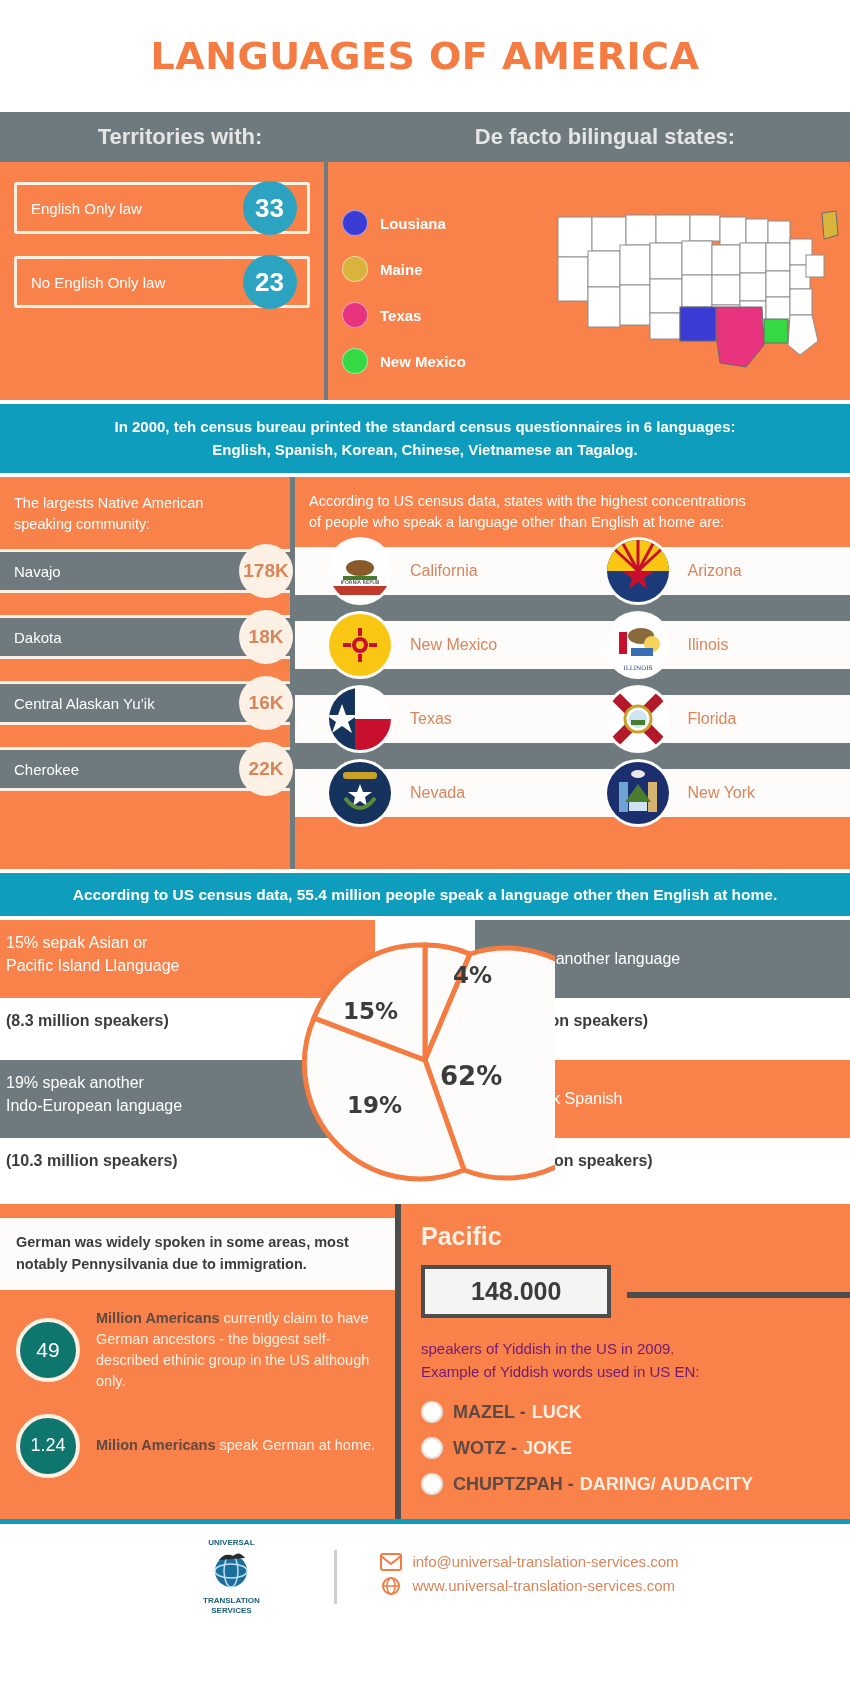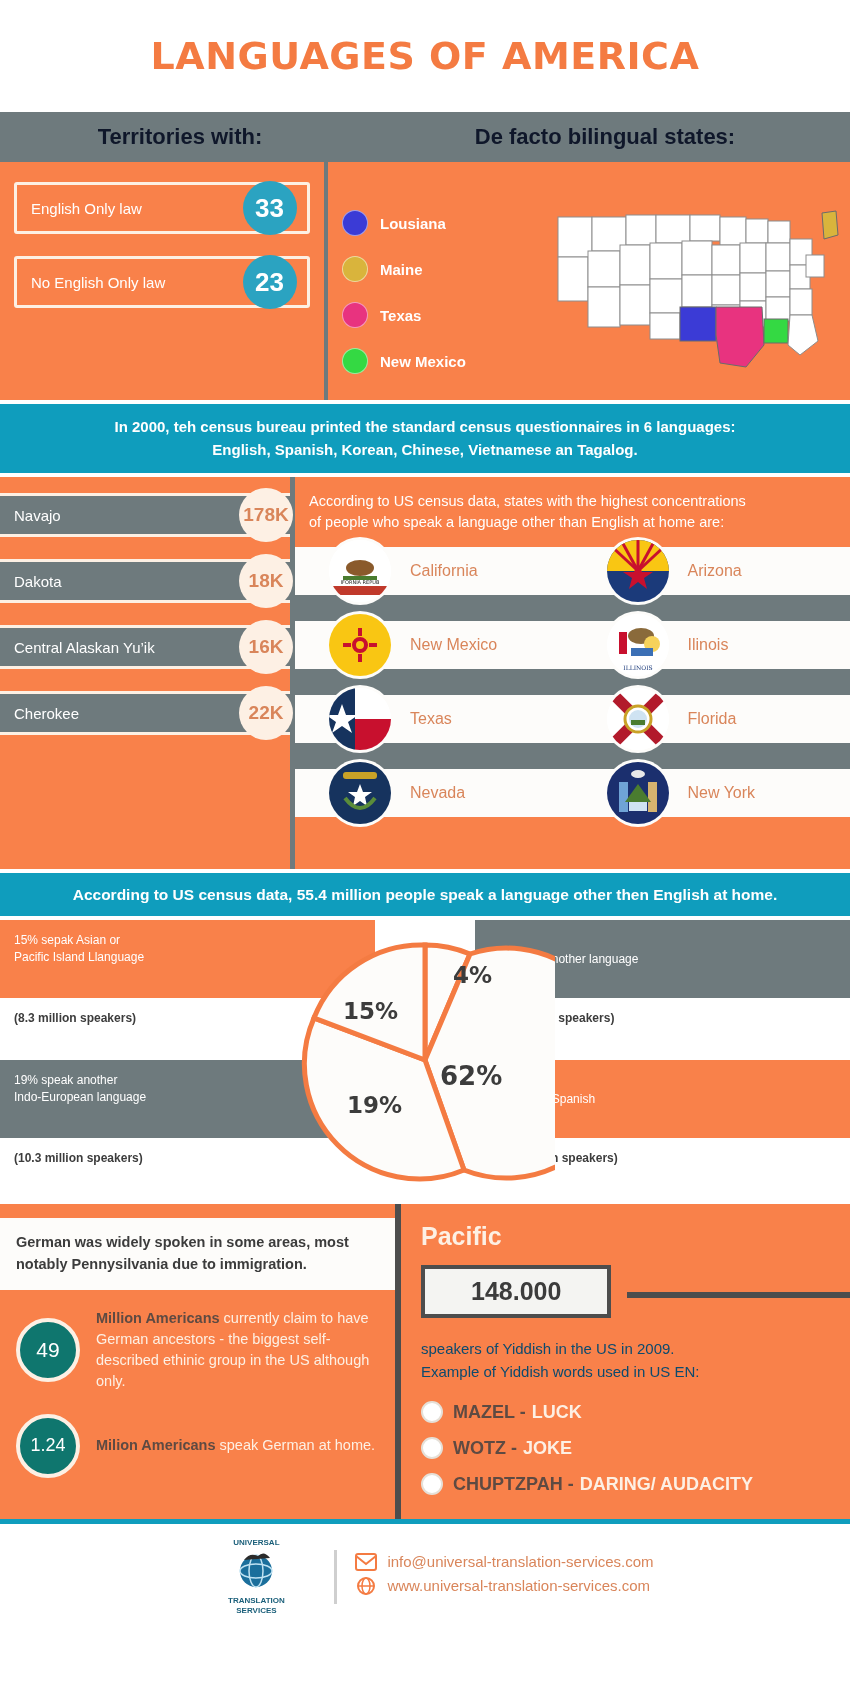--- a/index.html
+++ b/index.html
@@ -13,21 +13,21 @@
 
   
   .title-bar { height: 112px; display: flex; align-items: center; justify-content: center; background: #fff; }
   .title-bar h1 {
     font-size: 38px; letter-spacing: .5px; color: #f47b42;
     font-weight: bold; font-family: "DejaVu Sans", sans-serif;
   }
 
   
   .band-grey { background: #6e7a7d; display: flex; }
-  .band-grey .cell { color: #0f172a; font-size: 22px; font-weight: bold; padding: 12px 0; text-align: center; }
+  .band-grey .cell { color: #e5e5e5; font-size: 22px; font-weight: bold; padding: 12px 0; text-align: center; }
   .s1head-left { width: 360px; }
   .s1head-right { flex: 1; }
 
   .sec1 { display: flex; background: #f9814a; }
   .sec1-left { width: 360px; padding: 20px 14px; }
   .sec1-div { width: 5px; background: #6e7a7d; }
   .sec1-right { flex: 1; position: relative; padding: 14px 0 6px 14px; display: flex; gap: 48px; }
 
   .law-row {
     position: relative; height: 52px; margin-bottom: 22px;
@@ -88,21 +88,21 @@
     width: 62px; height: 62px; border-radius: 50%; background: #fff;
     box-shadow: 0 0 0 3px #fdfcfa; overflow: hidden; z-index: 3;
   }
   .flag-name { color: #d9855a; font-size: 16px; padding-left: 115px; z-index: 4; }
 
   
   .pie-sec { position: relative; background: #fff; }
   .pie-grid { display: flex; }
   .pie-col { width: 375px; }
   .pie-mid { flex: 1; }
-  .pie-band { line-height: 1.4; font-size: 12px; padding: 12px 14px; }
+  .pie-band { line-height: 1.4; font-size: 16px; padding: 12px 6px; }
   .band-orange { background: #f9814a; color: #fff; }
   .band-white { background: #ffffff; color: #3c3c3c; font-weight: bold; }
   .band-grey2 { background: #6e7a7d; color: #fff; }
   .pie-holder {
     position: absolute; left: 0; right: 0; top: 0; bottom: 0;
     display: flex; align-items: center; justify-content: center; pointer-events: none;
   }
   .pie-svg { z-index: 5; }
 
   
@@ -125,28 +125,28 @@
   .stat-text { color: #fdf0e4; font-size: 14.5px; line-height: 1.45; }
   .stat-text b { color: #5e4a42; }
 
   .roughtly { color: #fdf0e4; font-size: 25px; font-weight: bold; margin-bottom: 14px; }
   .yid-box-wrap { position: relative; margin-bottom: 20px; }
   .yid-box {
     display: inline-block; background: #f4f4f2; border: 4px solid #4d4d4d;
     font-size: 25px; font-weight: bold; color: #3c3c3c; padding: 8px 46px;
   }
   .yid-line { position: absolute; left: 206px; top: 50%; height: 6px; background: #4d4d4d; right: -20px; }
-  .yid-text { color: #0c4a6e; font-size: 15px; line-height: 1.5; margin-bottom: 18px; }
+  .yid-text { color: #701a75; font-size: 15px; line-height: 1.5; margin-bottom: 18px; }
   .yid-item { display: flex; align-items: center; margin-bottom: 14px; }
   .yid-bullet { width: 22px; height: 22px; border-radius: 50%; background: #fff; border: 2px solid #e5e0d8; margin-right: 10px; flex: none; }
   .yid-word { color: #5e4a42; font-size: 18px; font-weight: bold; }
   .yid-mean { color: #fdf0e4; font-size: 18px; font-weight: bold; margin-left: 6px; }
 
   
-  .footer { background: #fff; border-top: 5px solid #0f9dbd; padding: 14px 0 18px 0; display: flex; align-items: center; justify-content: center; }
+  .footer { background: #fff; border-top: 5px solid #0f9dbd; padding: 14px 0 18px 0; display: flex; align-items: center; justify-content: center; gap: 25px; }
   .footer-logo { width: 120px; text-align: center; color: #1a5f7a; font-size: 8px; font-weight: bold; line-height: 1.2; }
   .footer-sep { width: 3px; height: 54px; background: #cfcfcf; margin: 0 18px; }
   .footer-lines { }
   .footer-line { display: flex; align-items: center; margin-bottom: 6px; color: #d9855a; font-size: 15px; }
   .footer-ico { width: 22px; height: 18px; margin-right: 10px; flex: none; }
 </style>
 </head>
 <body>
 
 <div class="page">
@@ -242,20 +242,24 @@
     </div>
   </div>
 
   <div class="teal-band">
     <div>In 2000, teh census bureau printed  the standard census questionnaires in 6 languages:</div>
     <div>English, Spanish, Korean, Chinese, Vietnamese an Tagalog.</div>
   </div>
 
   <div class="sec2">
     <div class="sec2-left">
+      <div class="sec2-intro">
+        <div>The largests Native American</div>
+        <div>speaking community:</div>
+      </div>
 
       <div class="nav-row">
         <span class="nav-name">Navajo</span>
         <span class="nav-badge">178K</span>
       </div>
       <div class="nav-row">
         <span class="nav-name">Dakota</span>
         <span class="nav-badge">18K</span>
       </div>
       <div class="nav-row">

